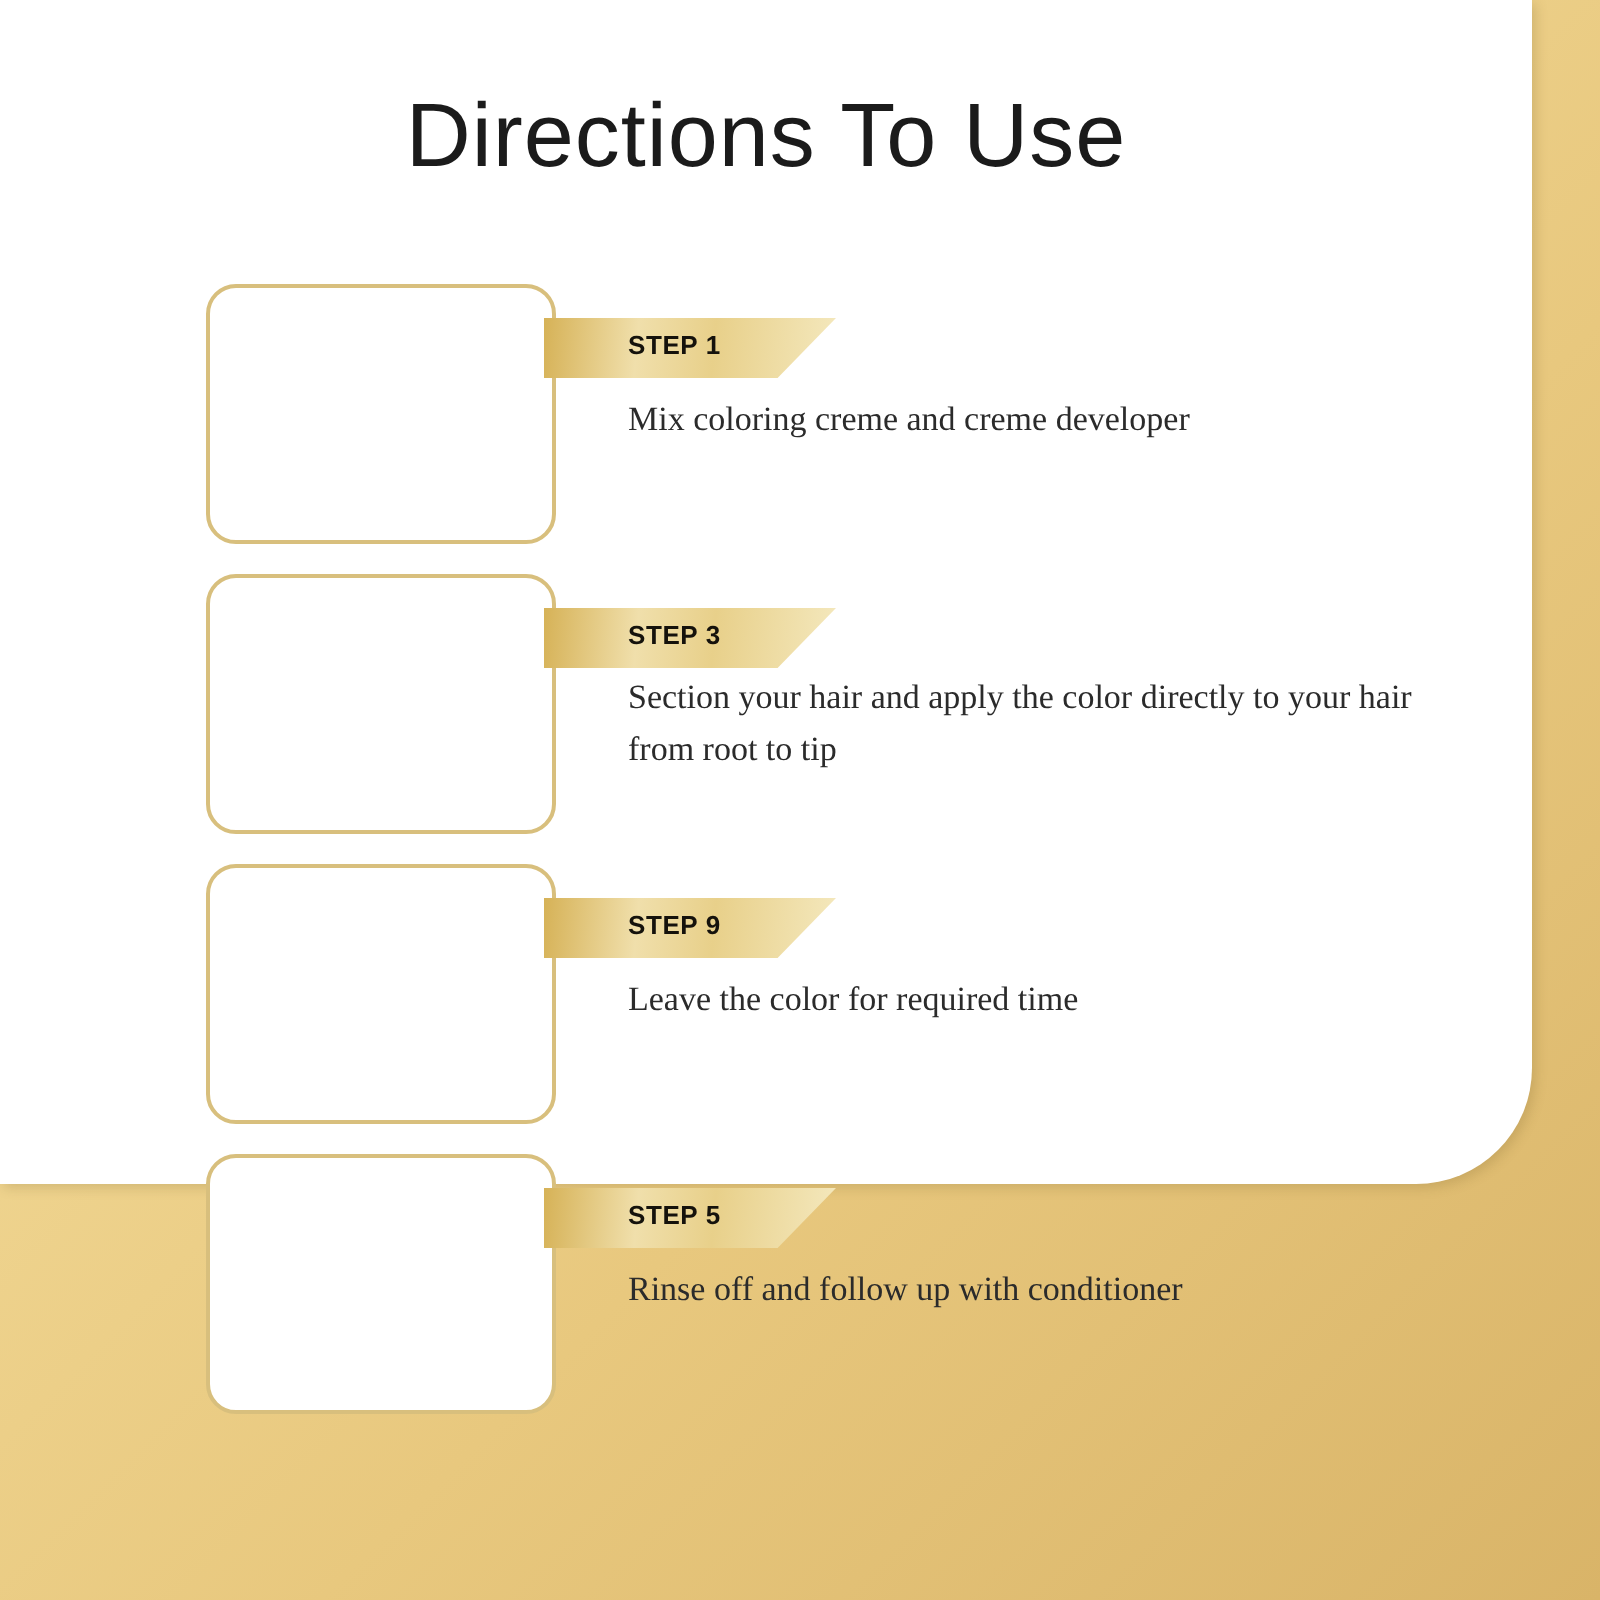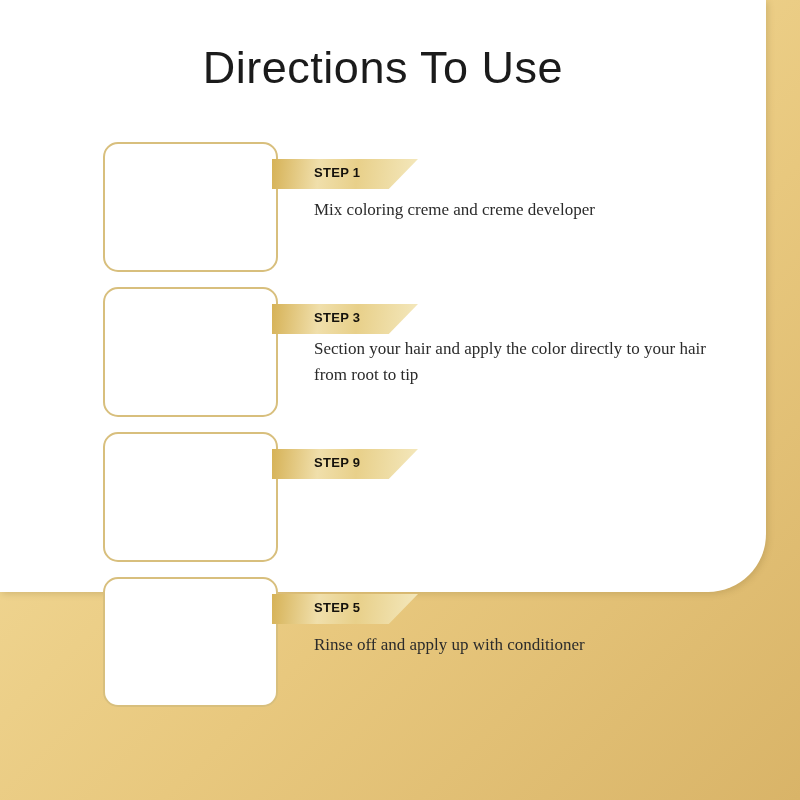--- a/index.html
+++ b/index.html
@@ -202,30 +202,31 @@
       <div class="step-row">
         <div class="thumb-card">
           <div class="thumb-inner art3">
             <div class="hair-wave"></div>
 
           </div>
         </div>
         <div class="ribbon">
           <div class="ribbon-label">STEP 9</div>
         </div>
+        <div class="step-text">Leave the color for required time</div>
       </div>
 
       <div class="step-row">
         <div class="thumb-card">
           <div class="thumb-inner art4">
             <div class="shoulders"></div>
 
           </div>
         </div>
         <div class="ribbon">
           <div class="ribbon-label">STEP 5</div>
         </div>
-        <div class="step-text">Rinse off and apply up with conditioner</div>
+        <div class="step-text">Rinse off and follow up with conditioner</div>
       </div>
 
     </div>
   </div>
 </div>
 
 </body></html>

